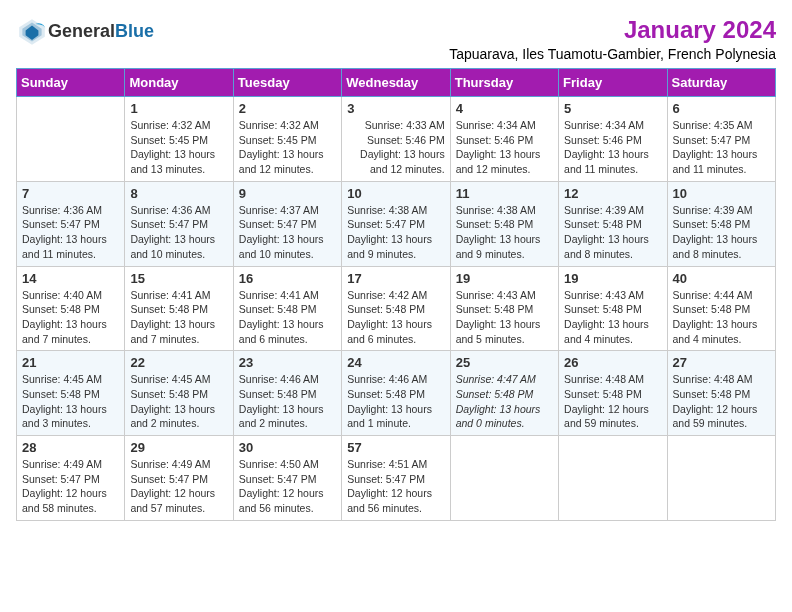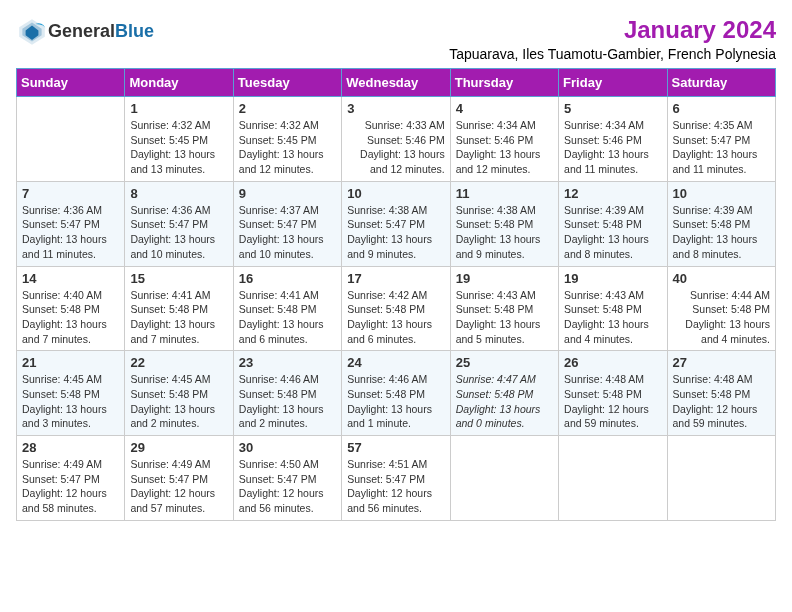--- a/index.html
+++ b/index.html
@@ -234,21 +234,21 @@
 Daylight: 13 hours and 5 minutes.</div>
         </td>
         <td>
           <span class="day-num">19</span>
           <div class="day-info" style="white-space: pre-line;">Sunrise: 4:43 AM
 Sunset: 5:48 PM
 Daylight: 13 hours and 4 minutes.</div>
         </td>
         <td>
           <span class="day-num">40</span>
-          <div class="day-info" style="white-space: pre-line; text-align: right;">Sunrise: 4:44 AM
+          <div class="day-info" style="white-space: pre-line;">Sunrise: 4:44 AM
 Sunset: 5:48 PM
 Daylight: 13 hours and 4 minutes.</div>
         </td>
       </tr>
       <tr>
         <td>
           <span class="day-num">21</span>
           <div class="day-info" style="white-space: pre-line;">Sunrise: 4:45 AM
 Sunset: 5:48 PM
 Daylight: 13 hours and 3 minutes.</div>

